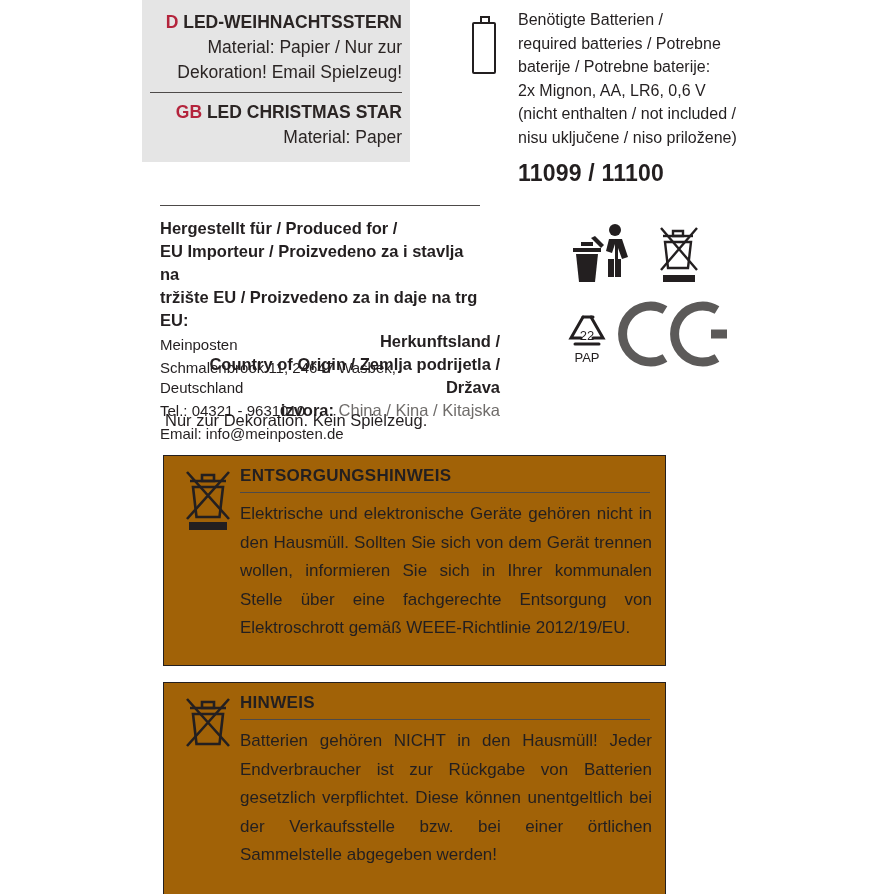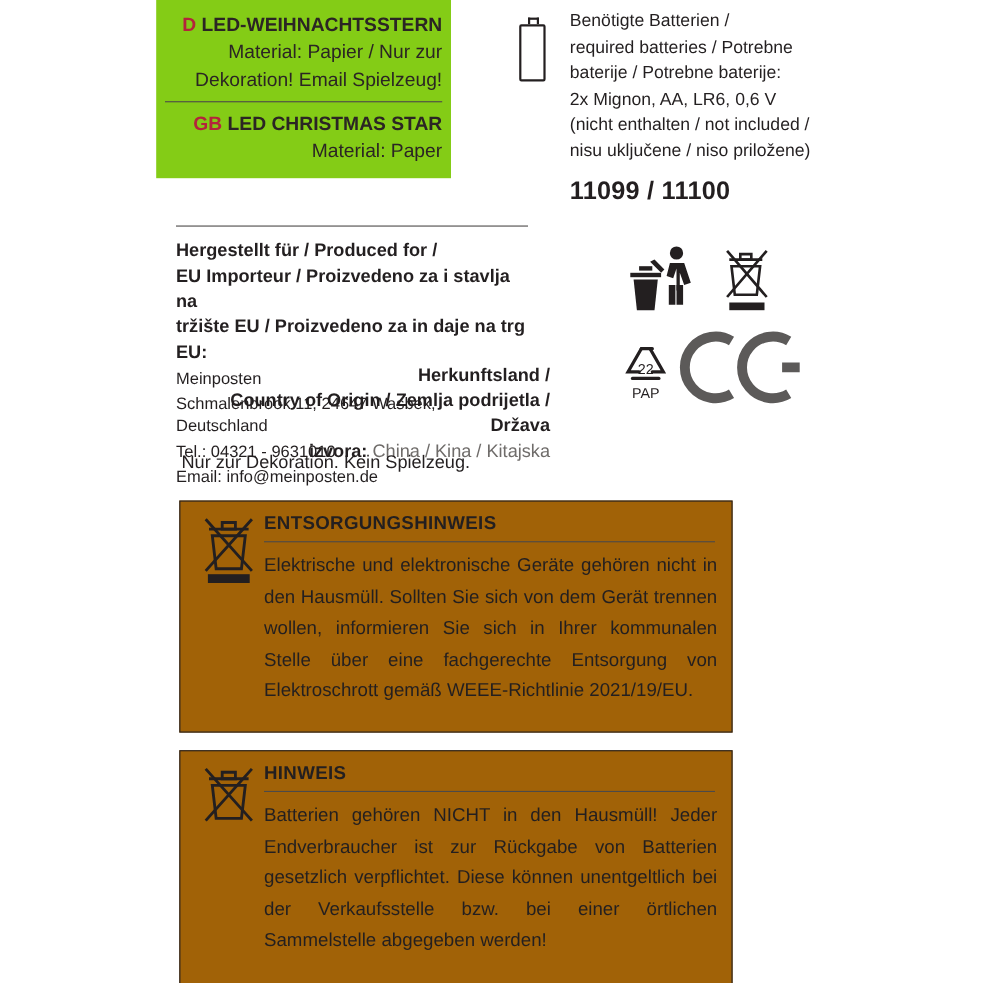--- a/index.html
+++ b/index.html
@@ -21,21 +21,21 @@
     width: 894px;
     height: 894px;
   }
 
   
   .top-left {
     position: absolute;
     left: 142px;
     top: 0px;
     width: 268px;
-    background: #84cc16;
+    background: #e5e5e5;
     padding: 10px 8px 12px 8px;
     box-sizing: border-box;
     text-align: right;
   }
   .prod-line {
     font-size: 17.5px;
     line-height: 25px;
     color: #2b2524;
   }
   .prod-title {
@@ -316,21 +316,21 @@
           <path d="M15 17 h30 l-3.5 30 h-23 z"></path>
           <path d="M12 11 h36"></path>
           <path d="M24 5 h12 v6 h-12 z"></path>
           <path d="M9 2 L51 49 M51 2 L9 49"></path>
         </g>
         <rect x="11" y="52" width="38" height="8" fill="#231f20"></rect>
       </svg>
     </div>
     <div class="box-title">ENTSORGUNGSHINWEIS</div>
     <div class="box-title-rule"></div>
-    <div class="box-body">Elektrische und elektronische Geräte gehören nicht in den Hausmüll. Sollten Sie sich von dem Gerät trennen wollen, informieren Sie sich in Ihrer kommunalen Stelle über eine fachgerechte Entsorgung von Elektroschrott gemäß WEEE-Richtlinie 2021/19/EU.</div>
+    <div class="box-body">Elektrische und elektronische Geräte gehören nicht in den Hausmüll. Sollten Sie sich von dem Gerät trennen wollen, informieren Sie sich in Ihrer kommunalen Stelle über eine fachgerechte Entsorgung von Elektroschrott gemäß WEEE-Richtlinie 2012/19/EU.</div>
   </div>
 
   <div class="notebox" id="box-hinweis">
     <div class="box-icon">
       <svg width="60" height="62" viewBox="0 0 60 62" xmlns="http://www.w3.org/2000/svg">
         <g stroke="#231f20" stroke-width="2.6" fill="none">
           <path d="M15 17 h30 l-3.5 30 h-23 z"></path>
           <path d="M12 11 h36"></path>
           <path d="M24 5 h12 v6 h-12 z"></path>
           <path d="M9 2 L51 49 M51 2 L9 49"></path>

